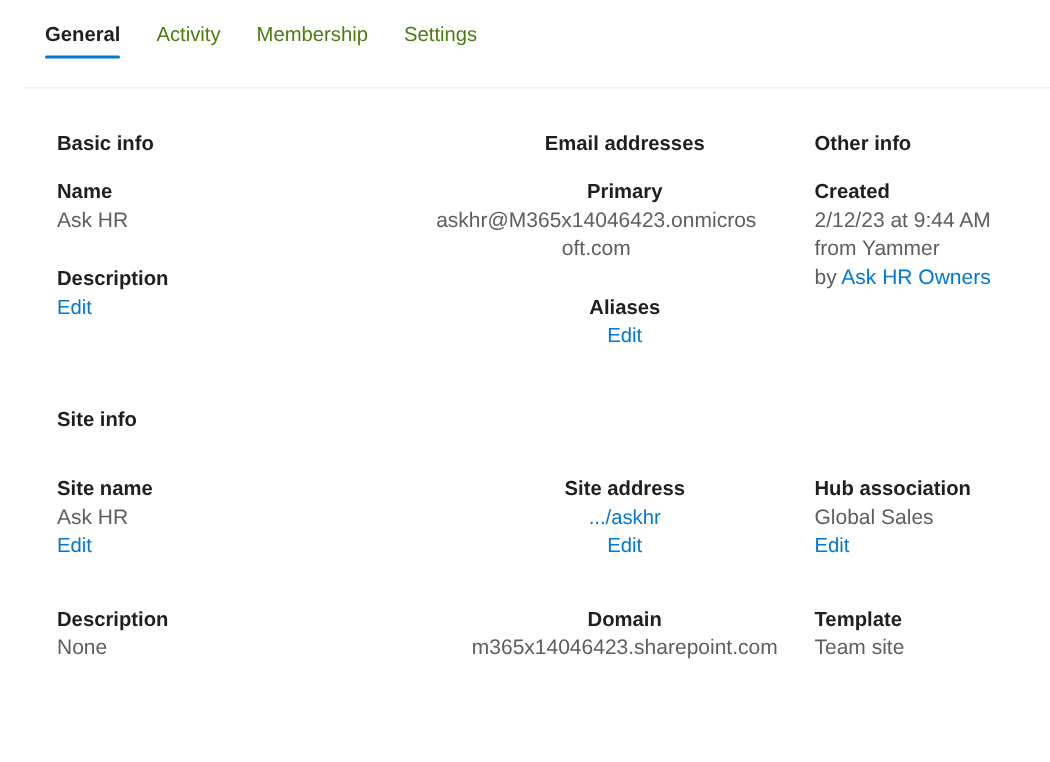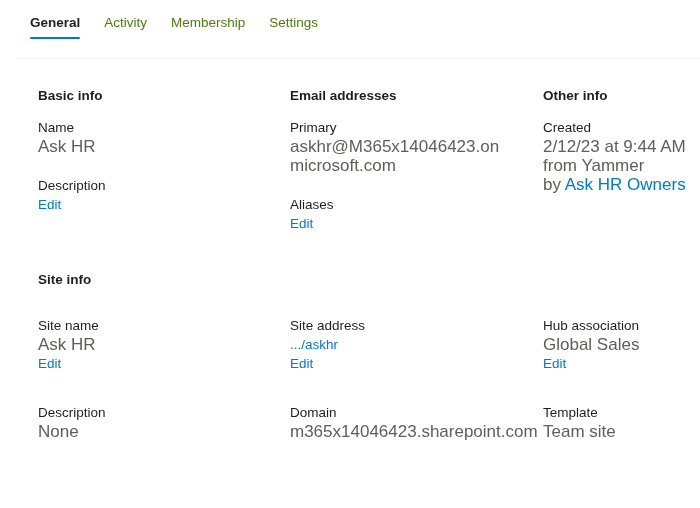--- a/index.html
+++ b/index.html
@@ -86,31 +86,31 @@
   }
   .grid {
     display: flex;
     width: 672px;
   }
   .col {
     width: 252px;
     flex: 0 0 252px;
   }
   .col.c1 { width: 252px; flex: 0 0 252px; }
-  .col.c2 { width: 253px; flex: 0 0 253px; }
+  .col.c2 { width: 253px; flex: 0 0 253px; text-align: center; }
   .col.c3 { width: 167px; flex: 0 0 167px; }
 
   .field-label {
     font-size: 13.5px;
-    font-weight: normal;
+    font-weight: bold;
     color: #201f1e;
     line-height: 19px;
   }
   .field-value {
-    font-size: 17px;
+    font-size: 14px;
     color: #605e5c;
     line-height: 19px;
     word-wrap: break-word;
     overflow-wrap: break-word;
   }
   .field-value.wrap-email {
     width: 215px;
   }
   .link {
     font-size: 13.5px;

